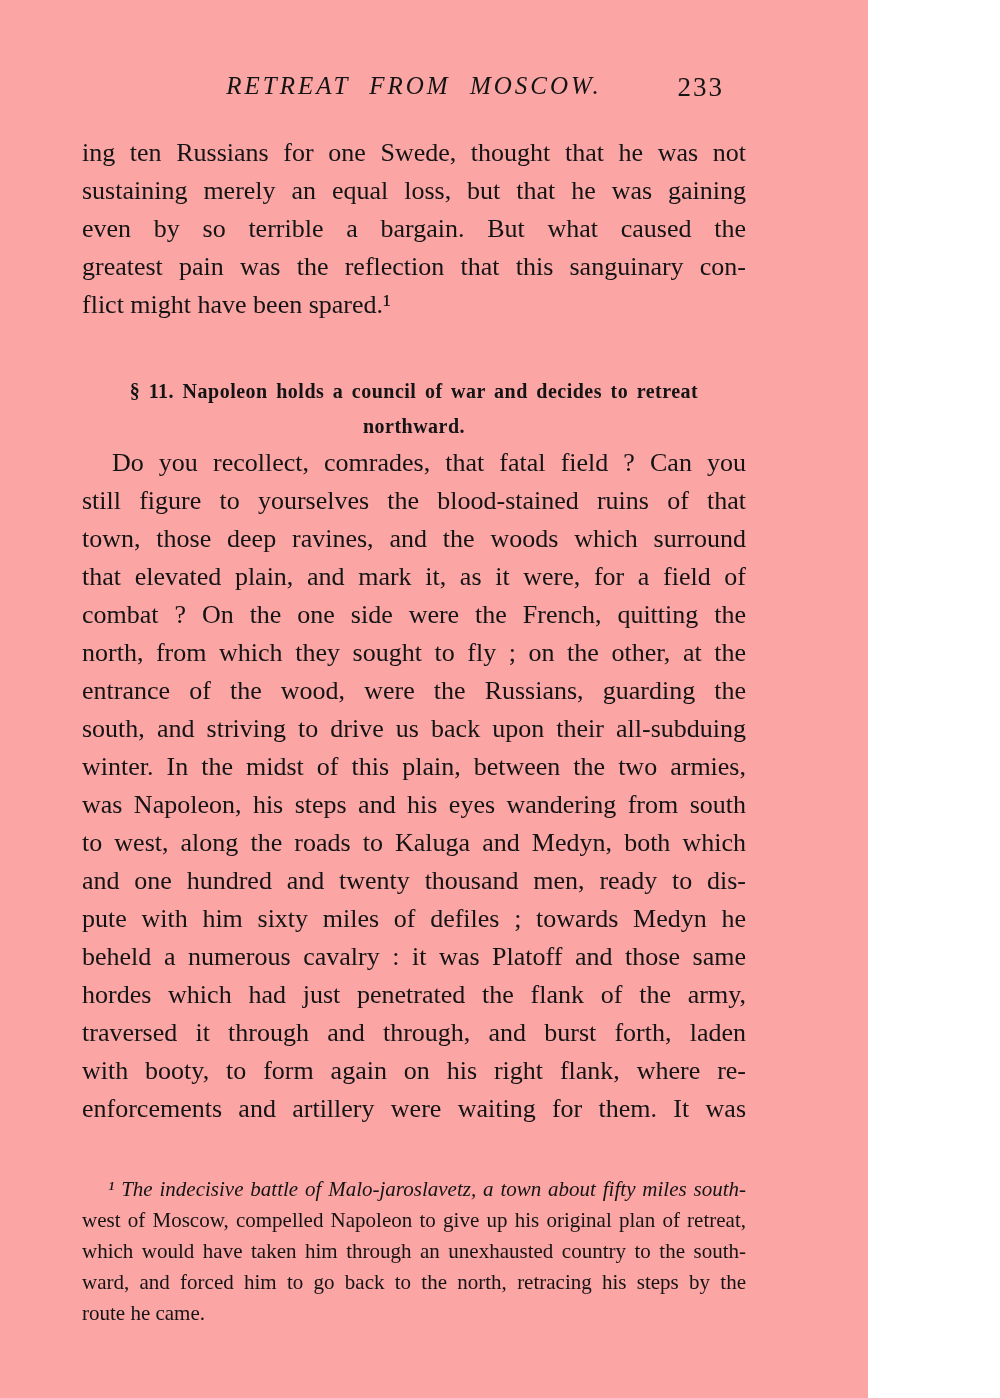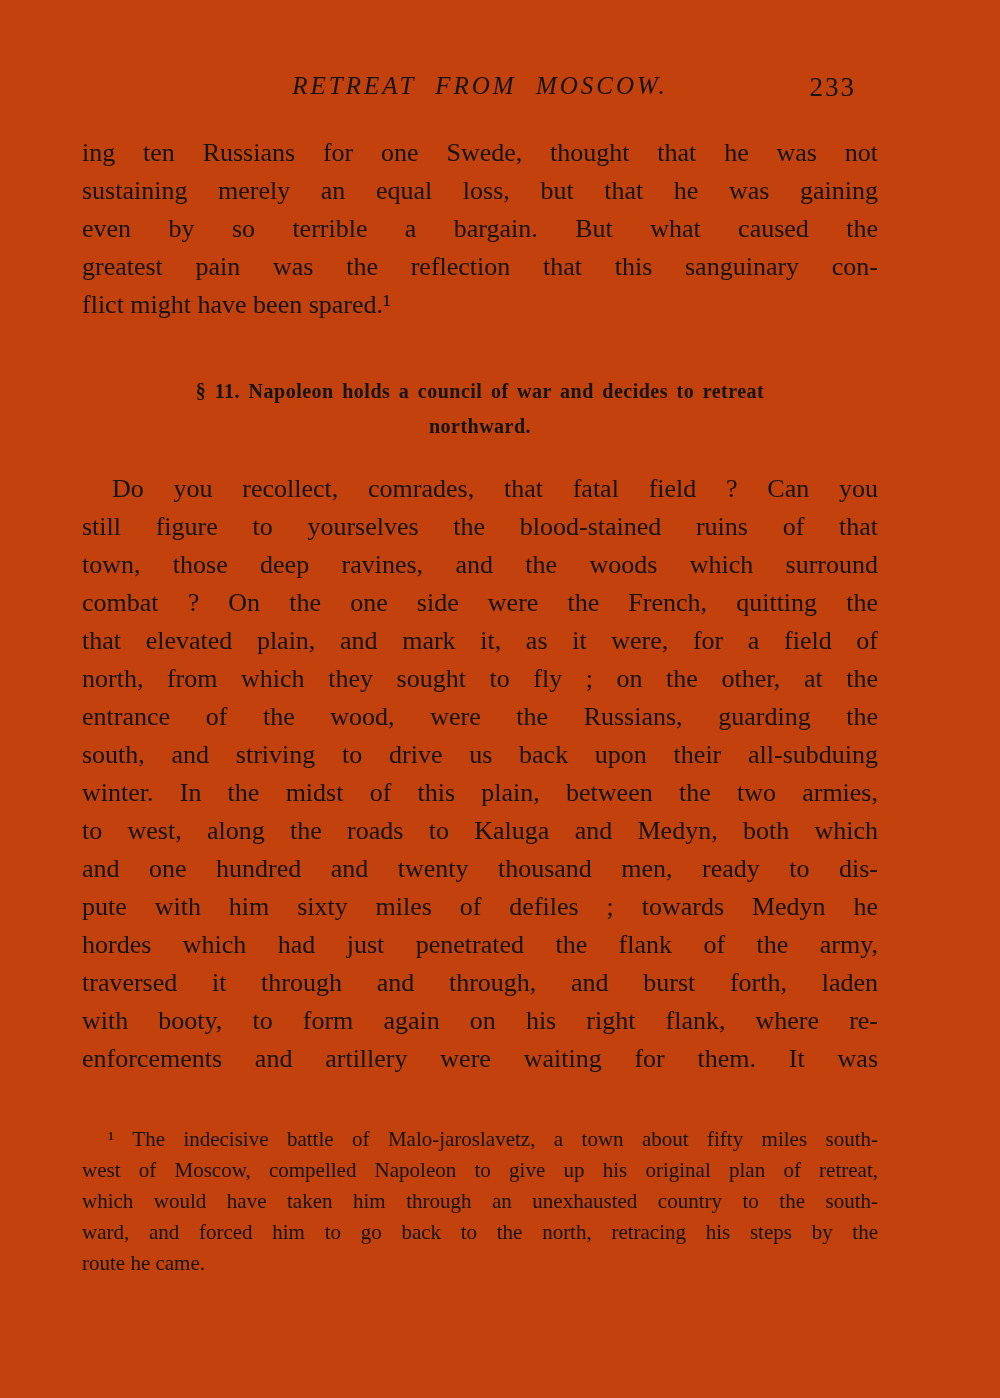--- a/index.html
+++ b/index.html
@@ -2,23 +2,23 @@
 <html><head>
 <meta charset="utf-8">
 <style>
   html, body {
     margin: 0;
     padding: 0;
     background: #ffffff;
   }
   .page {
     position: relative;
-    width: 1000px;
+    width: 868px;
     height: 1398px;
-    background: #c2410c;
+    background: #fca5a5;
     color: #141414;
     font-family: "Liberation Serif", "DejaVu Serif", serif;
     overflow: hidden;
     box-sizing: border-box;
     padding: 72px 122px 0 82px;
   }
   
   .header {
     position: relative;
     height: 32px;
@@ -66,29 +66,28 @@
     margin-top: 50px;
     font-weight: bold;
     font-size: 20px;
     line-height: 35px;
     text-align: center;
   }
   .heading-line-1 { letter-spacing: 0.5px; word-spacing: 3px; }
   .heading-line-2 { letter-spacing: 0.5px; }
   
   .para-2 {
-    margin-top: 26px;
   }
   
   .footnote {
     margin-top: 46px;
     font-size: 21px;
     line-height: 31px;
   }
-  .footnote .line.indent { text-indent: 26px; }
+  .footnote .line.indent { text-indent: 26px; font-style: italic; }
 </style>
 </head>
 <body>
 
 <div class="page">
 
   <div class="header">
     <div class="running-title">RETREAT FROM MOSCOW.</div>
     <div class="page-number">233</div>
   </div>
@@ -103,29 +102,31 @@
 
   <div class="section-heading">
     <div class="heading-line-1">§ 11. Napoleon holds a council of war and decides to retreat</div>
     <div class="heading-line-2">northward.</div>
   </div>
 
   <div class="body-text para-2">
     <div class="line indent">Do you recollect, comrades, that fatal field ?  Can you</div>
     <div class="line">still figure to yourselves the blood-stained ruins of that</div>
     <div class="line">town, those deep ravines, and the woods which surround</div>
+    <div class="line">that elevated plain, and mark it, as it were, for a field of</div>
     <div class="line">combat ?  On the one side were the French, quitting the</div>
-    <div class="line">that elevated plain, and mark it, as it were, for a field of</div>
     <div class="line">north, from which they sought to fly ; on the other, at the</div>
     <div class="line">entrance of the wood, were the Russians, guarding the</div>
     <div class="line">south, and striving to drive us back upon their all-subduing</div>
     <div class="line">winter.  In the midst of this plain, between the two armies,</div>
+    <div class="line">was Napoleon, his steps and his eyes wandering from south</div>
     <div class="line">to west, along the roads to Kaluga and Medyn, both which</div>
     <div class="line">and one hundred and twenty thousand men, ready to dis-</div>
     <div class="line">pute with him sixty miles of defiles ; towards Medyn he</div>
+    <div class="line">beheld a numerous cavalry : it was Platoff and those same</div>
     <div class="line">hordes which had just penetrated the flank of the army,</div>
     <div class="line">traversed it through and through, and burst forth, laden</div>
     <div class="line">with booty, to form again on his right flank, where re-</div>
     <div class="line">enforcements and artillery were waiting for them.  It was</div>
   </div>
 
   <div class="footnote">
     <div class="line indent">¹ The indecisive battle of Malo-jaroslavetz, a town about fifty miles south-</div>
     <div class="line">west of Moscow, compelled Napoleon to give up his original plan of retreat,</div>
     <div class="line">which would have taken him through an unexhausted country to the south-</div>

